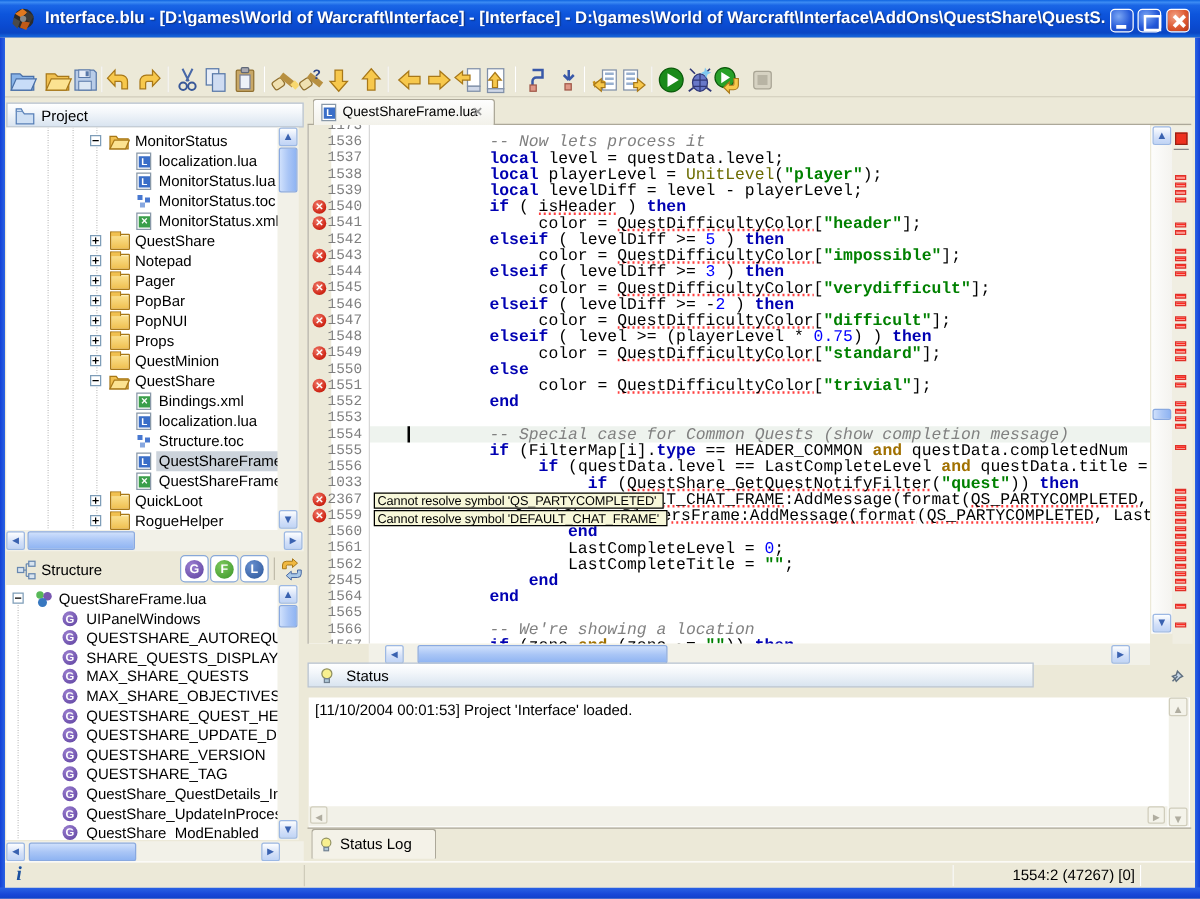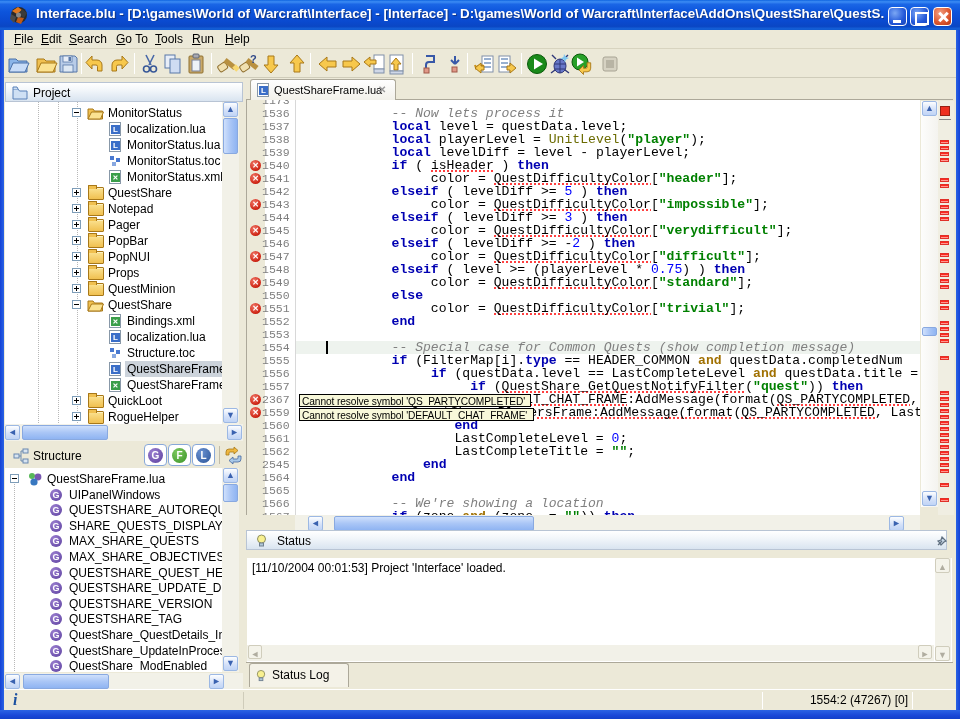--- a/index.html
+++ b/index.html
@@ -66,21 +66,21 @@
 .o{color:#6b6b00}
 .a{color:#a07000;font-weight:bold}
 .sq{background-image:repeating-linear-gradient(90deg,#ff4040 0 2px,rgba(255,255,255,0) 2px 4px);background-repeat:repeat-x;background-position:left 0 bottom 1.2px;background-size:4px 1.8px}
 .lnum{position:absolute;left:15px;font-family:"Liberation Mono",monospace;font-size:11.5px;line-height:13px;color:#7f7f7f;width:27px;text-align:right}
 .gerr{position:absolute;width:11px;height:11px;border-radius:50%;background:radial-gradient(circle at 38% 32%,#f07868,#d02818 65%,#a81000);color:#fff;font-size:8px;line-height:11px;text-align:center;font-weight:bold}
 #cline{position:absolute;background:#eef3ee}
 #caret{position:absolute;width:2px;background:#000}
 .tip{position:absolute;background:#f8f8da;border:1px solid #000;font-size:10.2px;letter-spacing:-0.1px;line-height:12px;padding:1px 2px 0;white-space:nowrap;color:#000;overflow:hidden;height:13px}
 .stripe-mark{position:absolute;left:2px;width:9px;height:4px;background:repeating-linear-gradient(180deg,#ff2820 0 1px,#ff9890 1px 2px);border:1px solid #e03028}
 
-#statushead{left:246px;top:530px;width:701px;height:20px}
+#statushead{left:246px;top:530px;width:581px;height:20px}
 #statusbody{left:247px;top:558px;width:705px;height:104px;background:#fff;font-size:12px}
 #stattab{left:249px;top:663px;width:100px;height:24px;background:#f4f2e8;border:1px solid #aca899;border-bottom:none;border-radius:3px 3px 0 0;font-size:12px}
 #statusbar{left:4px;top:689px;width:952px;height:21px;background:#ece9d8;border-top:1px solid #fff;font-size:12px}
 </style>
 </head>
 <body>
 <div id="win">
 
   <div class="abs" id="titlebar"></div>
   <svg class="abs" id="appicon" viewBox="0 0 22 21">
@@ -92,29 +92,20 @@
     <circle cx="10.5" cy="10" r="2.5" fill="#888"></circle>
   </svg>
   <div class="abs" id="title-text">Interface.blu - [D:\games\World of Warcraft\Interface] - [Interface] - D:\games\World of Warcraft\Interface\AddOns\QuestShare\QuestS...</div>
   <div class="abs tbtn" id="btn-min"></div>
   <div class="abs tbtn" id="btn-max"></div>
   <div class="abs tbtn" id="btn-close"></div>
   <div class="abs" id="borderL"></div>
   <div class="abs" id="borderR"></div>
   <div class="abs" id="borderB"></div>
 
-  <div class="abs" id="menubar">
-    <span class="mitem" style="left:10px"><u>F</u>ile</span>
-    <span class="mitem" style="left:37px"><u>E</u>dit</span>
-    <span class="mitem" style="left:65px"><u>S</u>earch</span>
-    <span class="mitem" style="left:112px"><u>G</u>o To</span>
-    <span class="mitem" style="left:151px"><u>T</u>ools</span>
-    <span class="mitem" style="left:188px"><u>R</u>un</span>
-    <span class="mitem" style="left:221px"><u>H</u>elp</span>
-  </div>
 
   <div class="abs" id="toolbar">
 
     <svg class="ticon" style="left:2px" viewBox="0 0 24 24">
         <path d="M3 7 h7 l2 2 h9 v11 h-18 z" fill="#8ab4e8" stroke="#4a70a8" stroke-width="1"></path>
         <path d="M3 20 L7 11 h16 l-4 9 z" fill="#c8dcf8" stroke="#4a70a8" stroke-width="1"></path>
       </svg>
 
     <svg class="ticon" style="left:30px" viewBox="0 0 24 24">
         <path d="M3 7 h7 l2 2 h9 v11 h-18 z" fill="#f0c050" stroke="#a87818" stroke-width="1"></path>
@@ -494,21 +485,21 @@
       <div class="lnum" style="top:150px">1547</div>
       <div class="lnum" style="top:163px">1548</div>
       <div class="lnum" style="top:176px">1549</div>
       <div class="lnum" style="top:189px">1550</div>
       <div class="lnum" style="top:202px">1551</div>
       <div class="lnum" style="top:215px">1552</div>
       <div class="lnum" style="top:228px">1553</div>
       <div class="lnum" style="top:241px">1554</div>
       <div class="lnum" style="top:254px">1555</div>
       <div class="lnum" style="top:267px">1556</div>
-      <div class="lnum" style="top:280px">1557</div>
+      <div class="lnum" style="top:280px">1033</div>
       <div class="lnum" style="top:293px">2367</div>
       <div class="lnum" style="top:306px">1559</div>
       <div class="lnum" style="top:319px">1560</div>
       <div class="lnum" style="top:332px">1561</div>
       <div class="lnum" style="top:345px">1562</div>
       <div class="lnum" style="top:358px">2545</div>
       <div class="lnum" style="top:371px">1564</div>
       <div class="lnum" style="top:384px">1565</div>
       <div class="lnum" style="top:397px">1566</div>
       <div class="lnum" style="top:410px">1567</div>

